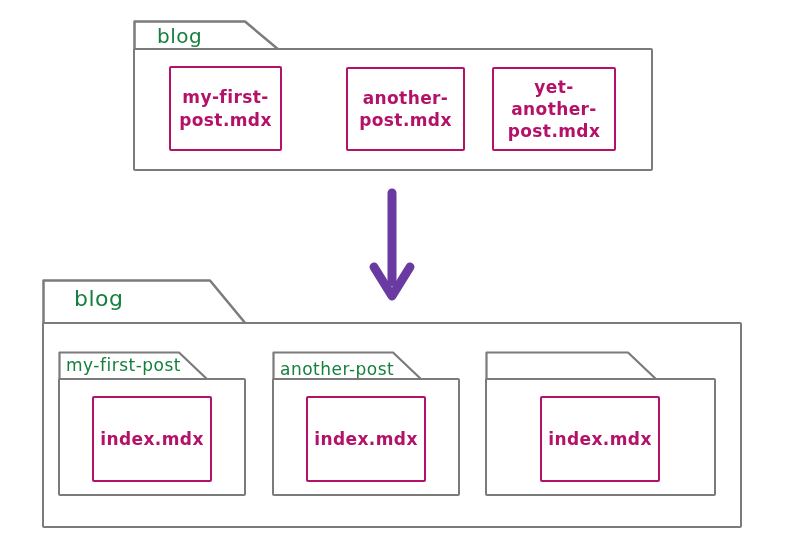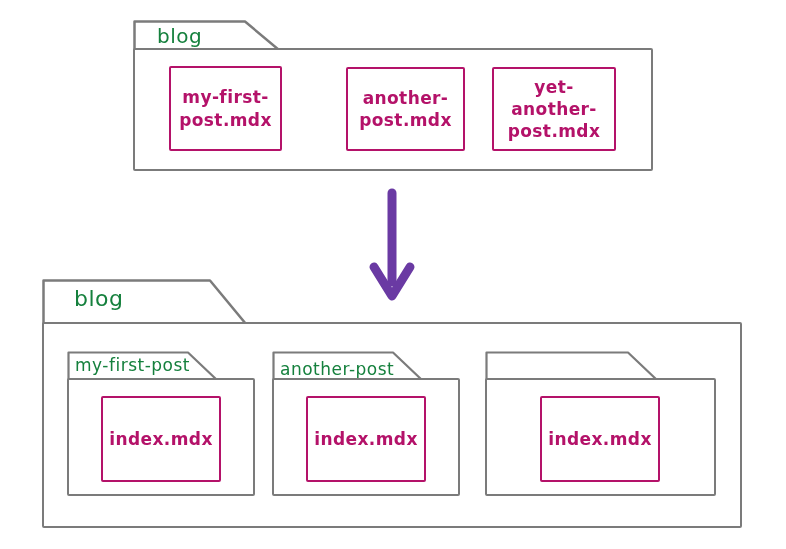--- a/index.html
+++ b/index.html
@@ -97,21 +97,21 @@
 
   <div class="abs" style="left:42px; top:279px; width:700px; height:249px;">
 
     <svg class="tab-svg" style="left:0; top:0;" width="208" height="45">
       <path d="M1.5 45 L1.5 1.5 L168 1.5 L204 45" fill="#ffffff" stroke="#7b7b7b" stroke-width="2.5" stroke-linejoin="round"></path>
     </svg>
     <div class="tab-label blog-label-bottom" style="left:32px; top:7px;">blog</div>
 
     <div class="folder-body" style="left:0; top:43px; width:700px; height:206px;"></div>
 
-    <div class="abs" style="left:25px; top:72px; width:220px; height:146px;">
+    <div class="abs" style="left:16px; top:72px; width:220px; height:146px;">
       <svg class="tab-svg" style="left:0; top:0;" width="154" height="29">
         <path d="M1.5 29 L1.5 1.5 L121 1.5 L150 29" fill="#ffffff" stroke="#7b7b7b" stroke-width="2.2" stroke-linejoin="round"></path>
       </svg>
       <div class="tab-label subfolder-label" style="left:8px; top:4px;">my-first-post</div>
       <div class="folder-body" style="left:0; top:27px; width:188px; height:118px;"></div>
       <div class="file-box" style="left:34px; top:45px; width:120px; height:86px;">
         <div class="file-label">index.mdx</div>
       </div>
     </div>
 

